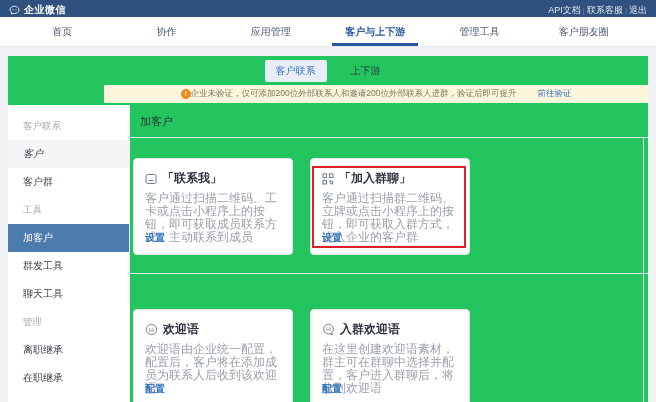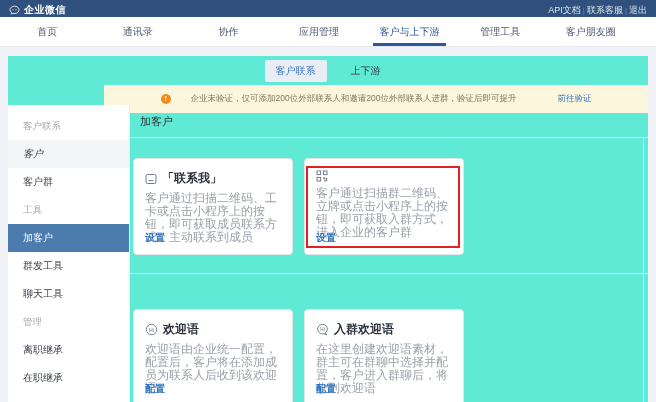--- a/index.html
+++ b/index.html
@@ -18,48 +18,48 @@
   }
   .logo{ display:flex; align-items:center; gap:4px; }
   .logo-text{ color:#fff; font-size:10px; font-weight:bold; letter-spacing:.5px; }
   .topbar-links{ display:flex; align-items:center; gap:2px; }
   .topbar-link{ color:#dde5f0; font-size:9px; cursor:pointer; }
   .tsep{ color:#70880; color:#6e86ab; font-size:8px; }
   
   .nav{
     position:absolute; top:17px; left:0; right:0; height:30px;
     background:#fff; border-bottom:1px solid #e7e8ec;
-    display:flex; padding:0 20px 0 2px;
+    display:flex; padding:0 20px 0 10px;
   }
   .nav-item{
     flex:1; display:flex; align-items:center; justify-content:center;
     font-size:10px; color:#4f5b72; cursor:pointer; position:relative;
   }
-  .nav-item.active{ color:#29589c; font-weight:normal; }
+  .nav-item.active{ color:#29589c; font-weight:bold; }
   .nav-item.active::after{
     content:""; position:absolute; left:9px; right:9px; bottom:0;
     height:3px; background:#29589c;
   }
   
   .panel{
     position:absolute; left:8px; top:56px; width:640px; bottom:0;
-    background:#5eead4; overflow:hidden;
+    background:#22c55e; overflow:hidden;
   }
   
   .subtabs{
     position:absolute; top:0; left:0; right:0; height:29px;
     display:flex; align-items:center; justify-content:center; gap:13px;
   }
   .subtab{ font-size:10px; color:#333a47; padding:4px 11px; border-radius:2px; cursor:pointer; }
   .subtab.active{ background:#e9eef6; color:#3a76c2; }
   
   .notice{
-    position:absolute; top:29px; left:96px; right:0; height:28px;
+    position:absolute; top:29px; left:96px; right:0; height:18px;
     background:#fcf6dd; display:flex; align-items:center; justify-content:center;
-    gap:20px; font-size:8.5px; color:#7e7660; white-space:nowrap;
+    gap:0; font-size:8.5px; color:#7e7660; white-space:nowrap;
   }
   .warn-icon{
     width:10px; height:10px; border-radius:50%; background:#f08a1c;
     color:#fff; font-size:7px; font-weight:bold; line-height:10px;
     text-align:center; flex:0 0 auto;
   }
   .notice-link{ color:#3376c0; cursor:pointer; margin-left:21px; }
   
   .sidebar{
     position:absolute; left:0; top:49px; width:122px; bottom:0;
@@ -71,21 +71,21 @@
   .side-item.hovered{ background:#f4f5f7;font-style:italic; }
   .side-item.active{ background:#4c7cae; color:#fff; }
   
   .content{ position:absolute; left:122px; top:49px; right:0; bottom:0; }
   .content-title{
     height:33px; line-height:33px; padding-left:10px;
     font-size:11px; color:#30343c; border-bottom:1px solid #e9eaee;
   }
   .content-divider{ position:absolute; top:168px; left:0; right:0; border-top:1px solid #e9eaee; }
   .scroll-line{ position:absolute; top:33px; bottom:0; right:4px; width:1px; background:#e8eaed; }
-  .cards-row{ position:absolute; left:3px; display:flex; gap:11px; }
+  .cards-row{ position:absolute; left:3px; display:flex; gap:17px; }
   .row-1{ top:53px; } .row-2{ top:204px; }
   .card{
     position:relative; width:160px; height:97px;
     border:1px solid #e3e5e9; border-radius:4px; background:#fff;
     padding:11px 11px 0 11px; cursor:pointer;
   }
   .card-head{ display:flex; align-items:center; gap:5px; }
   .card-title{ font-size:12px; color:#2c323c; font-weight:bold; white-space:nowrap; }
   .card-desc{ margin-top:5px; font-size:12px; line-height:13px; color:#9aa0aa; }
   .card-action{
@@ -117,21 +117,20 @@
     <span class="topbar-link">API文档</span>
     <span class="tsep">|</span>
     <span class="topbar-link">联系客服</span>
     <span class="tsep">|</span>
     <span class="topbar-link">退出</span>
   </div>
 </div>
 
 <div class="nav">
   <div class="nav-item">首页</div>
-  <div class="nav-item">通讯录</div>
   <div class="nav-item">协作</div>
   <div class="nav-item">应用管理</div>
   <div class="nav-item active">客户与上下游</div>
   <div class="nav-item">管理工具</div>
   <div class="nav-item">客户朋友圈</div>
 </div>
 
 <div class="panel">
 
   <div class="subtabs">
@@ -182,20 +181,21 @@
         <div class="card-head">
           <span class="card-icon">
             <svg width="12" height="12" viewBox="0 0 12 12">
               <rect x="1" y="1" width="3.6" height="3.6" fill="none" stroke="#707a88" stroke-width="1"></rect>
               <rect x="7.4" y="1" width="3.6" height="3.6" fill="none" stroke="#707a88" stroke-width="1"></rect>
               <rect x="1" y="7.4" width="3.6" height="3.6" fill="none" stroke="#707a88" stroke-width="1"></rect>
               <path d="M7.4 7.4h2v2h-2z" fill="#707a88"></path>
               <path d="M10.6 7.9v3.1M8 10.8h3" stroke="#707a88" stroke-width="1" fill="none"></path>
             </svg>
           </span>
+          <span class="card-title">「加入群聊」</span>
         </div>
         <div class="card-desc">客户通过扫描群二维码、立牌或点击小程序上的按钮，即可获取入群方式，进入企业的客户群</div>
         <span class="card-action">设置</span>
         <div class="annotation"></div>
       </div>
     </div>
 
     <div class="content-divider"></div>
 
     <div class="cards-row row-2">

